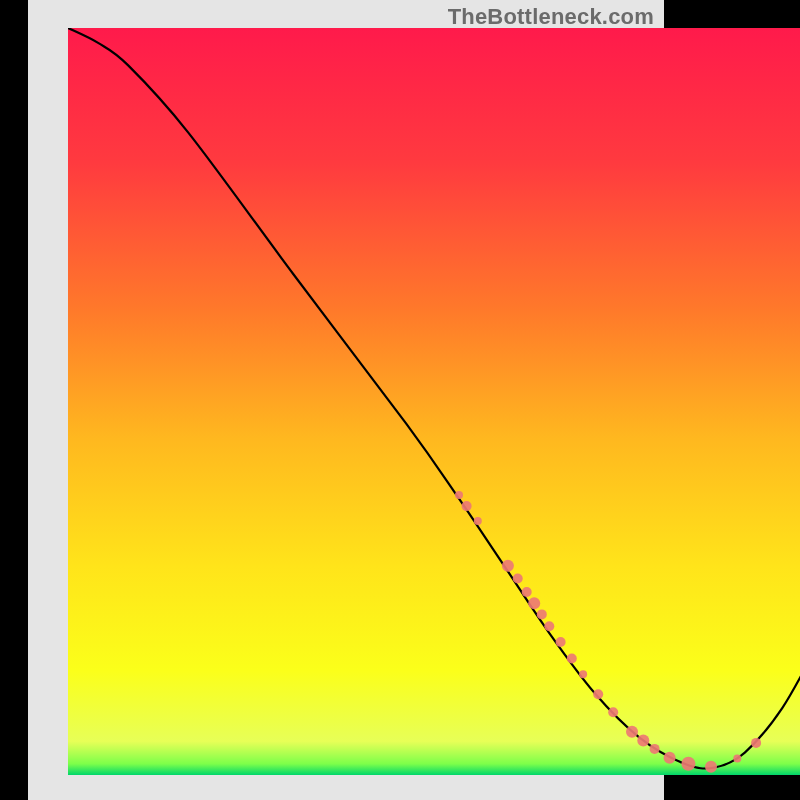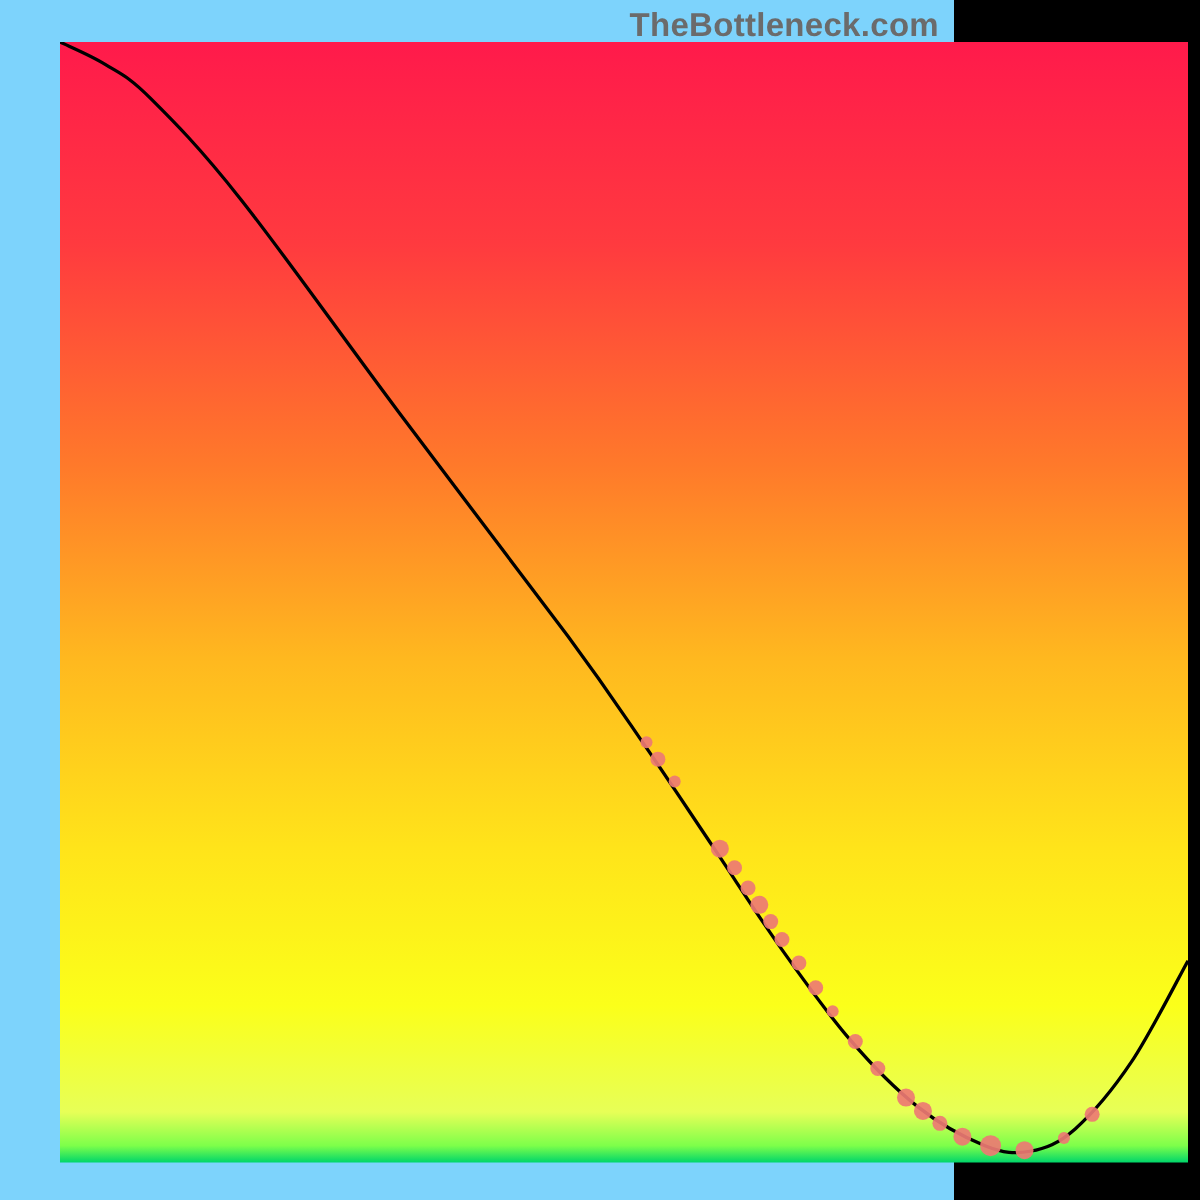--- a/index.html
+++ b/index.html
@@ -8,21 +8,22 @@
     width: 800px;
     height: 800px;
     background: #000;
     font-family: Arial, Helvetica, sans-serif;
     overflow: hidden;
   }
   .frame {
     position: relative;
     width: 636px;
     height: 800px;
-    background: #7dd3fc;
+    background: #e5e5e5;
+    margin-left: 28px;
   }
   .watermark {
     position: absolute;
     top: 4px;
     right: 10px;
     color: #6b6b6b;
     font-size: 22px;
     font-weight: 600;
     letter-spacing: 0.2px;
     z-index: 10;

